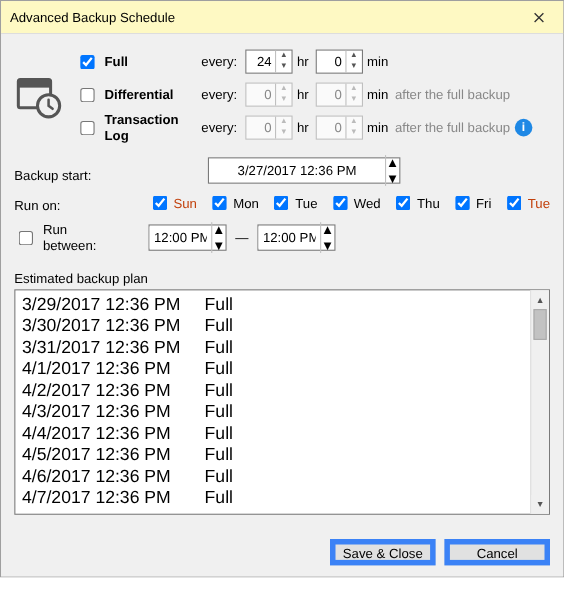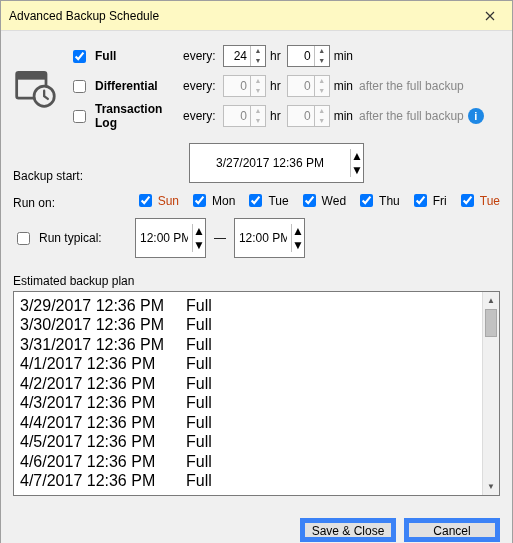--- a/index.html
+++ b/index.html
@@ -25,21 +25,21 @@
   .spin.disabled input { color:#888; }
   .spin .arrows { display:flex; flex-direction:column; border-left:1px solid #c0c0c0; }
   .spin .arrows div { width:14px; height:10px; font-size:7px; line-height:9px; text-align:center; color:#555; cursor:pointer; user-select:none;}
   .spin.disabled .arrows div { color:#bbb; }
   .unit { margin:0 6px 0 4px; }
   .muted { color:#888; }
   .info-icon { display:inline-flex; width:16px; height:16px; border-radius:50%; background:#1e88e5; color:#fff; align-items:center; justify-content:center; font-weight:bold; font-size:11px; margin-left:4px;}
   .section-gap { height:12px; }
   .field-row { display:flex; align-items:flex-end; margin-bottom:8px;gap:32px;}
   .field-label { width:100px; }
-  .dt-spin { display:inline-flex; align-items:center; border:1px solid #7a7a7a; background:#fff; height:40px; }
+  .dt-spin { display:inline-flex; align-items:center; border:1px solid #7a7a7a; background:#fff; height:24px; }
   .dt-spin input { border:none; width:160px; text-align:center; padding:0 4px; font-size:12px; height:20px; outline:none; }
   .dt-spin.narrow input { width:56px; }
   .dt-spin .arrows, .dt-spin.narrow .arrows { display:flex; flex-direction:column; border-left:1px solid #c0c0c0; }
   .days { display:flex; align-items:center; gap:10px; }
   .day { display:flex; align-items:center; gap:3px; }
   .day input { width:13px; height:13px;}
   .red { color:#c2410c; }
   .runbetween { display:flex; align-items:center; gap:8px; }
   .plan-label { margin-top:16px; margin-bottom:3px; }
   .plan-box { border:1px solid #7a7a7a; background:#fff; height:205px; display:flex; }
@@ -203,21 +203,21 @@
           <label class="day">
             <input type="checkbox" checked="" style="">
             <span class="red">Tue</span>
           </label>
         </span>
     </div>
 
     <div class="field-row runbetween">
       <label class="type-label" style="width:100px;">
         <input type="checkbox" style="">
-        <span>Run typical:</span>
+        <span>Run between:</span>
       </label>
       <span style="width:6px;"></span>
       <span class="dt-spin narrow">
         <input value="12:00 PM" style="">
         <span class="arrows">
             <div>▲</div>
             <div>▼</div>
           </span>
       </span>
       <span>—</span>

